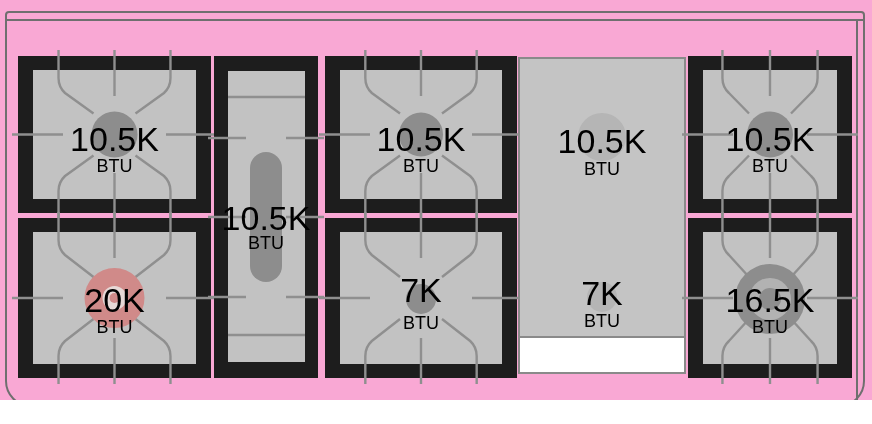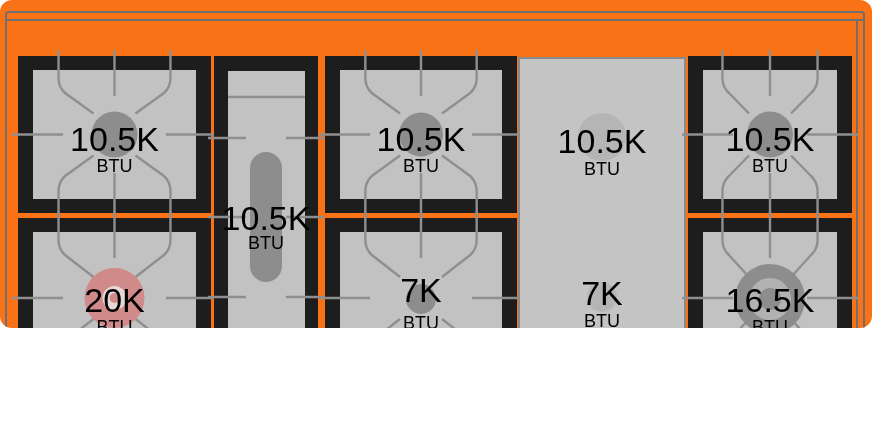--- a/index.html
+++ b/index.html
@@ -4,24 +4,23 @@
 <style>
   html, body {
     margin: 0;
     padding: 0;
     background: #ffffff;
     font-family: "Liberation Sans", sans-serif;
   }
   .stage {
     position: relative;
     width: 872px;
-    height: 328px;
-    background: #f97316;
+    height: 400px;
+    background: #f9a8d4;
     overflow: hidden;
-    border-radius: 12px;
   }
   .outline {
     position: absolute;
     left: 5px; top: 11px;
     width: 860px; height: 396px;
     border: 2px solid #6f6f6f;
     border-radius: 4px 4px 26px 26px;
     box-sizing: border-box;
   }
   .trim-h {

